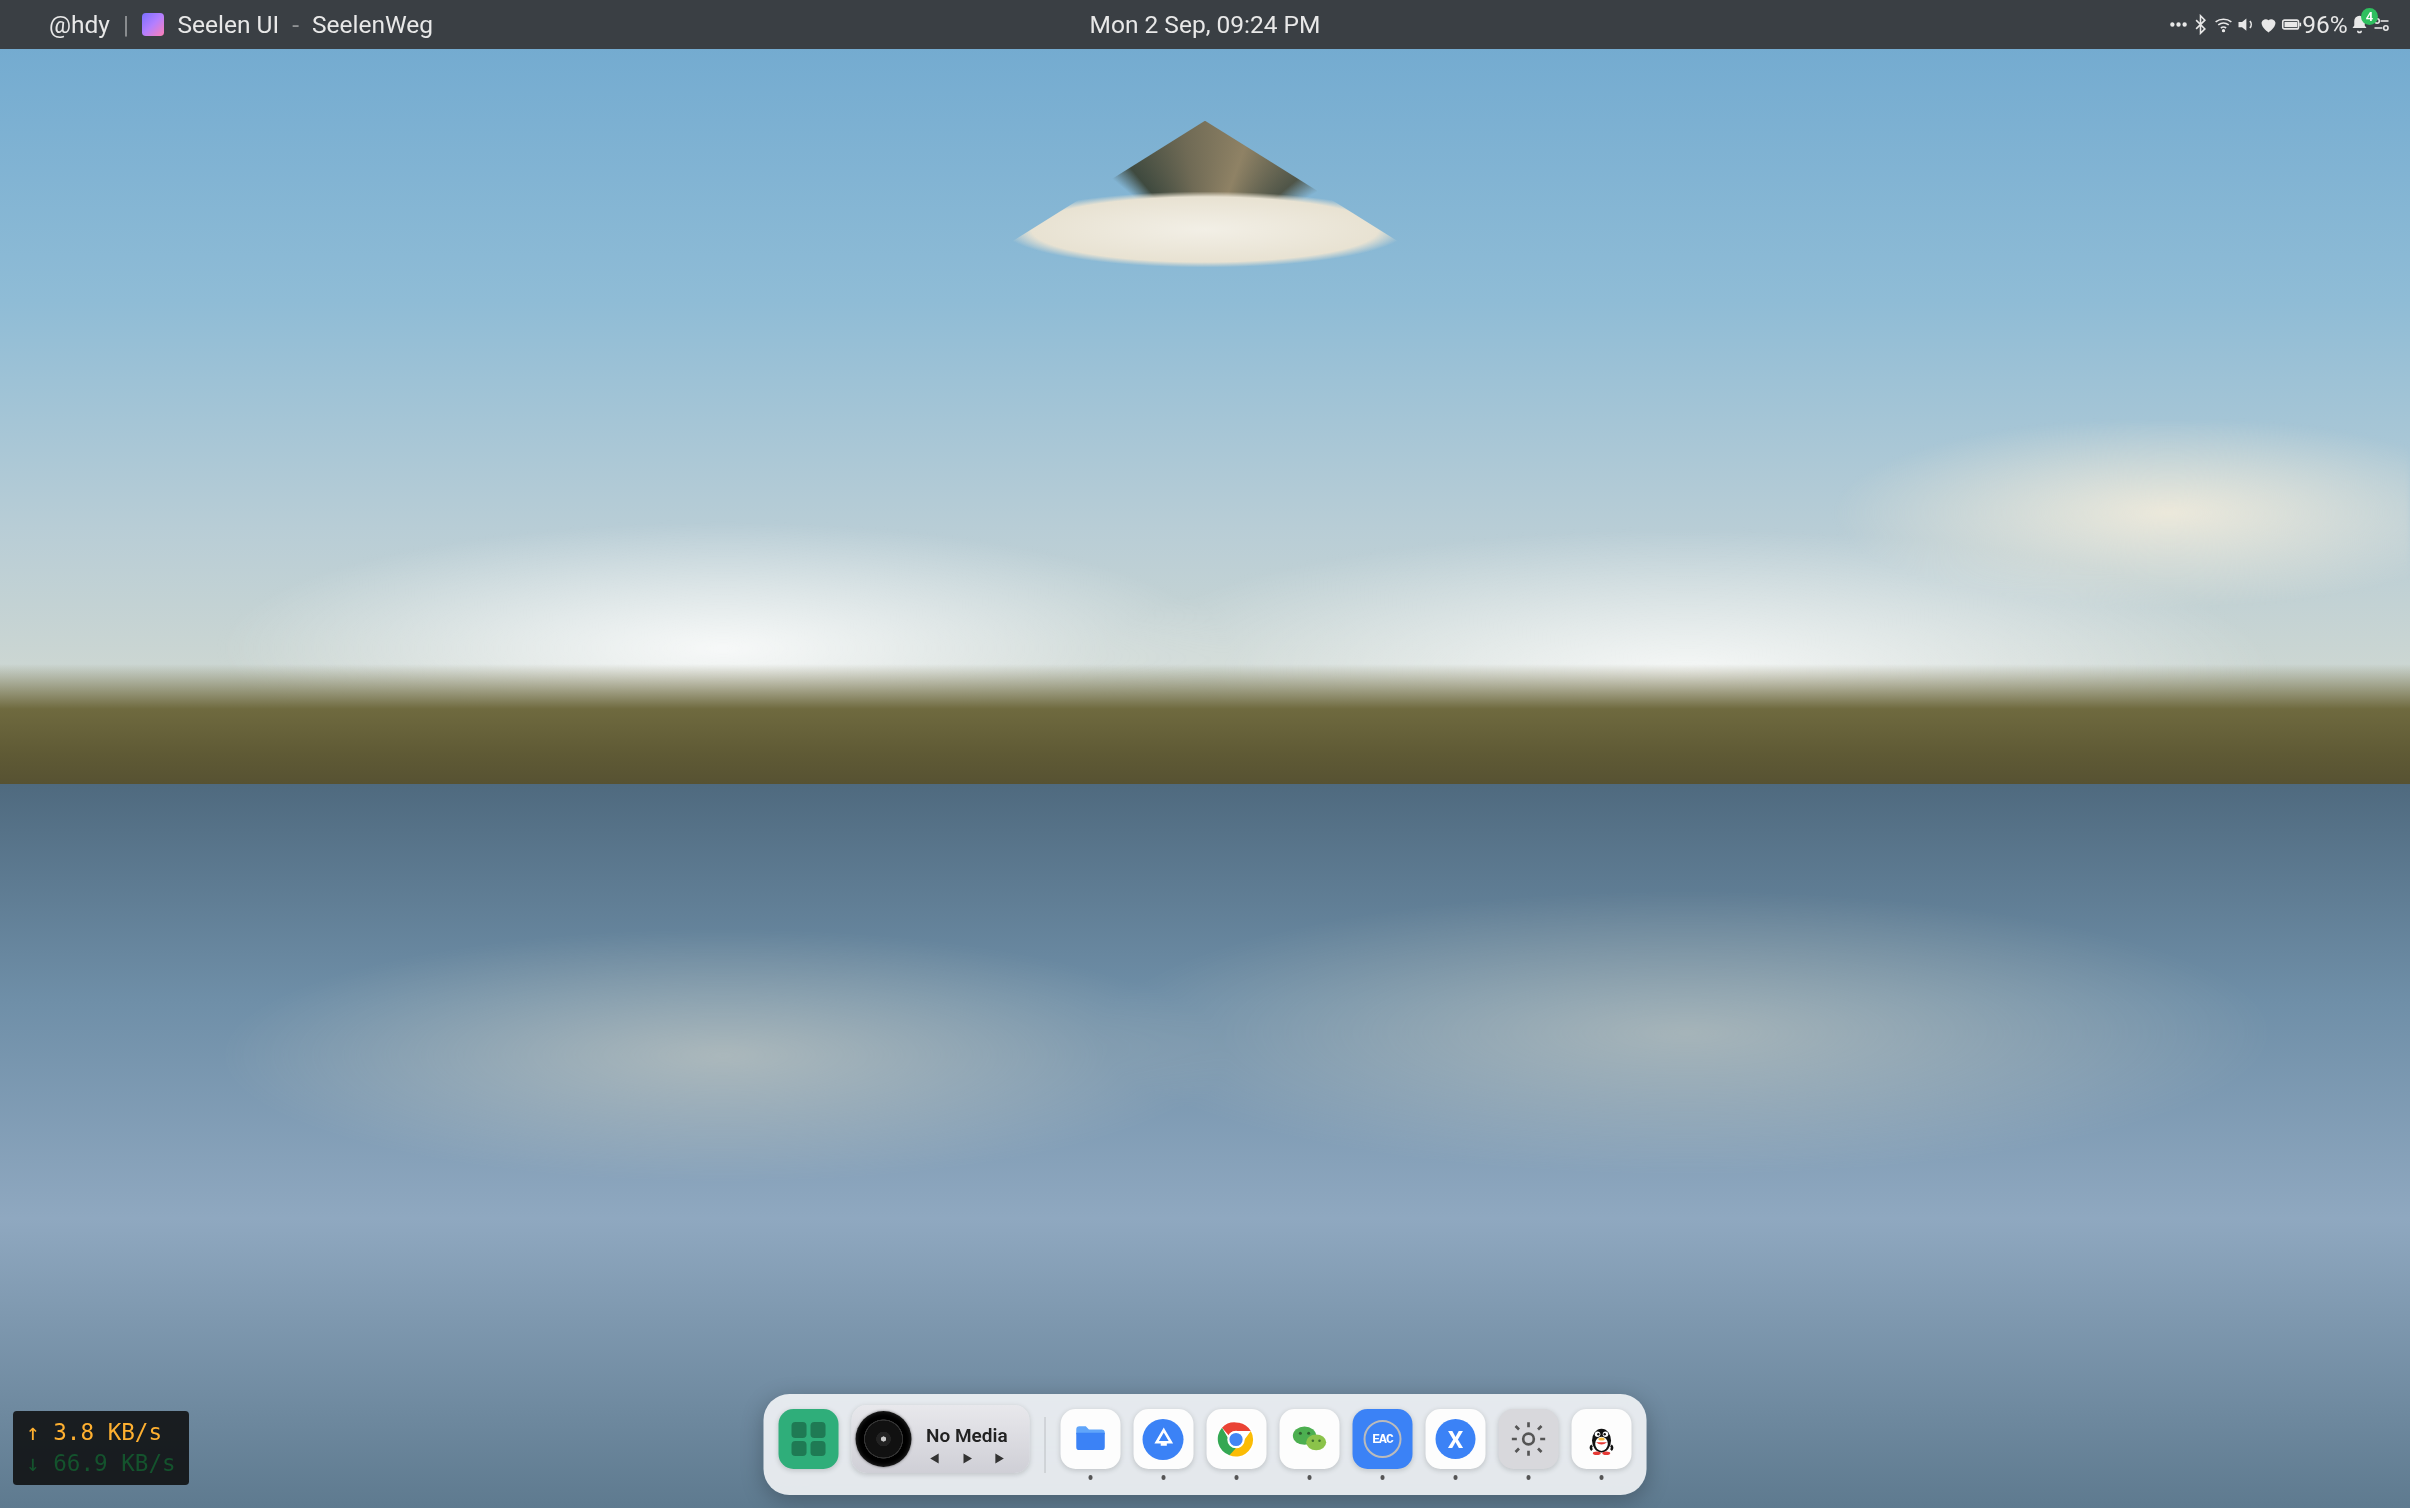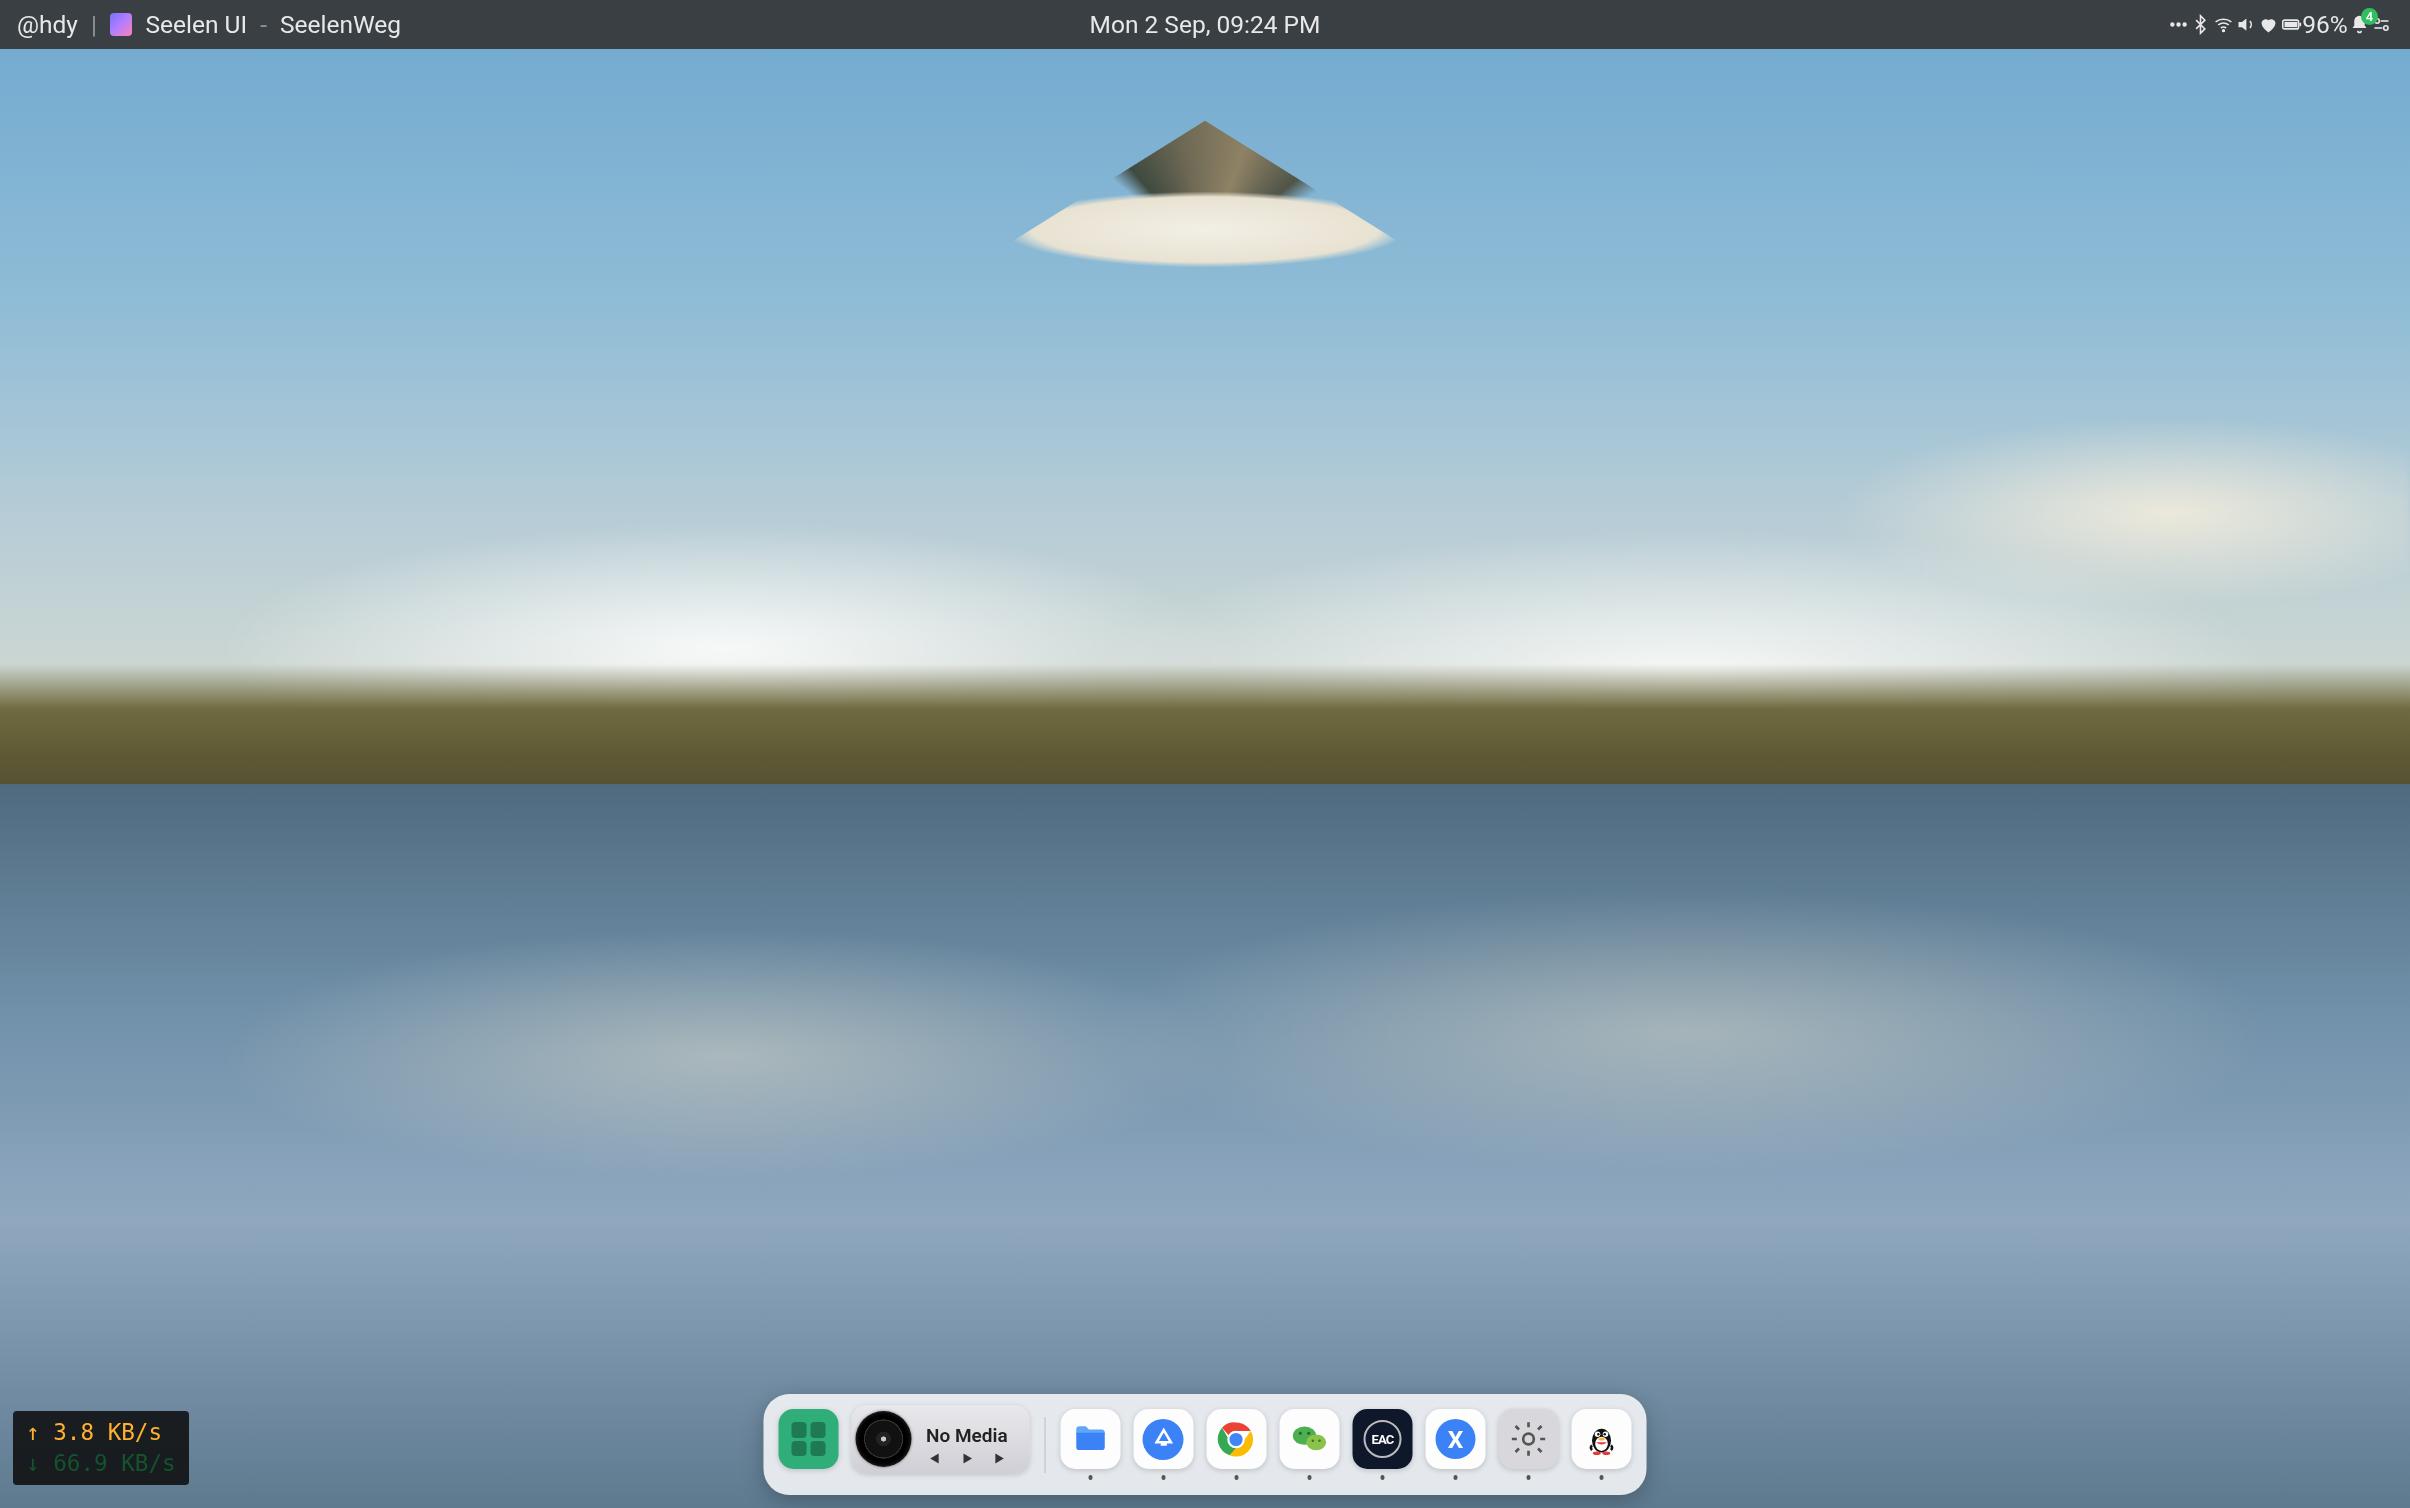--- a/index.html
+++ b/index.html
@@ -58,21 +58,21 @@
       radial-gradient(ellipse 35% 45% at 70% 55%, rgba(255,240,210,.8), transparent 70%);
   }
 
   
   .menubar {
     position:absolute; top:0; left:0; right:0; height:49px;
     background:#3a3f44; color:#e8e8e8;
     display:flex; align-items:center; padding:0 17px;
     font-size:24.5px; z-index:50;
   }
-  .menubar .left { display:flex; align-items:center; gap:13px; }
+  .menubar .left { display:flex; align-items:center; gap:13px;margin-left:32px; }
   .menubar .center { position:absolute; left:50%; transform:translateX(-50%); font-weight:400; }
   .menubar .right { margin-left:auto; display:flex; align-items:center; }
   .menubar .sep { opacity:.5; }
   .app-icon {
     width:22.6px; height:22.6px; border-radius:3.8px;
     background:linear-gradient(135deg,#7a6fff 0%,#b47fff 50%,#ff7fb4 100%);
     display:inline-block;
   }
   .tray-icon { width:22.6px; height:22.6px; display:flex; align-items:center; justify-content:center; cursor:pointer; }
   .tray-icon svg { width:21px; height:21px; stroke:#e8e8e8; fill:none; stroke-width:1.8; }
@@ -135,21 +135,21 @@
       radial-gradient(circle at 50% 50%, #c8c8c8 0 6%, #222 7% 18%, #111 19% 46%, #333 47% 49%, #000 50% 100%);
     box-shadow: inset 0 0 5.6px rgba(255,255,255,.2), 0 0 2.8px rgba(0,0,0,.5);
   }
   .media .info { display:flex; flex-direction:column; align-items:center; justify-content:center; padding:0 13px;margin-top:16px; }
   .media .title { font-size:19px; font-weight:600; color:#222; margin-bottom:3.8px; }
   .media .ctrls { display:flex; gap:17px; }
   .media .ctrls svg { width:17px; height:17px; fill:#333; }
 
   
   .tile-white { background:#fdfdfd; }
-  .tile-black { background:#0f172a; }
+  .tile-black { background:#3b82f6;font-family:Liberation Mono, monospace; }
   .tile-grey  { background:#d8d8dc; }
 
   
   .ic-folder svg { width:38px; height:38px; }
   
   .ic-store { display:flex;align-items:center;justify-content:center; }
   .ic-store .circ { width:41px;height:41px;border-radius:50%;background:#3b82f6;display:flex;align-items:center;justify-content:center;}
   .ic-store .circ svg{width:24.5px;height:24.5px;stroke:#fff;fill:none;stroke-width:2.5;}
   
   .ic-chrome svg{width:41px;height:41px;}

